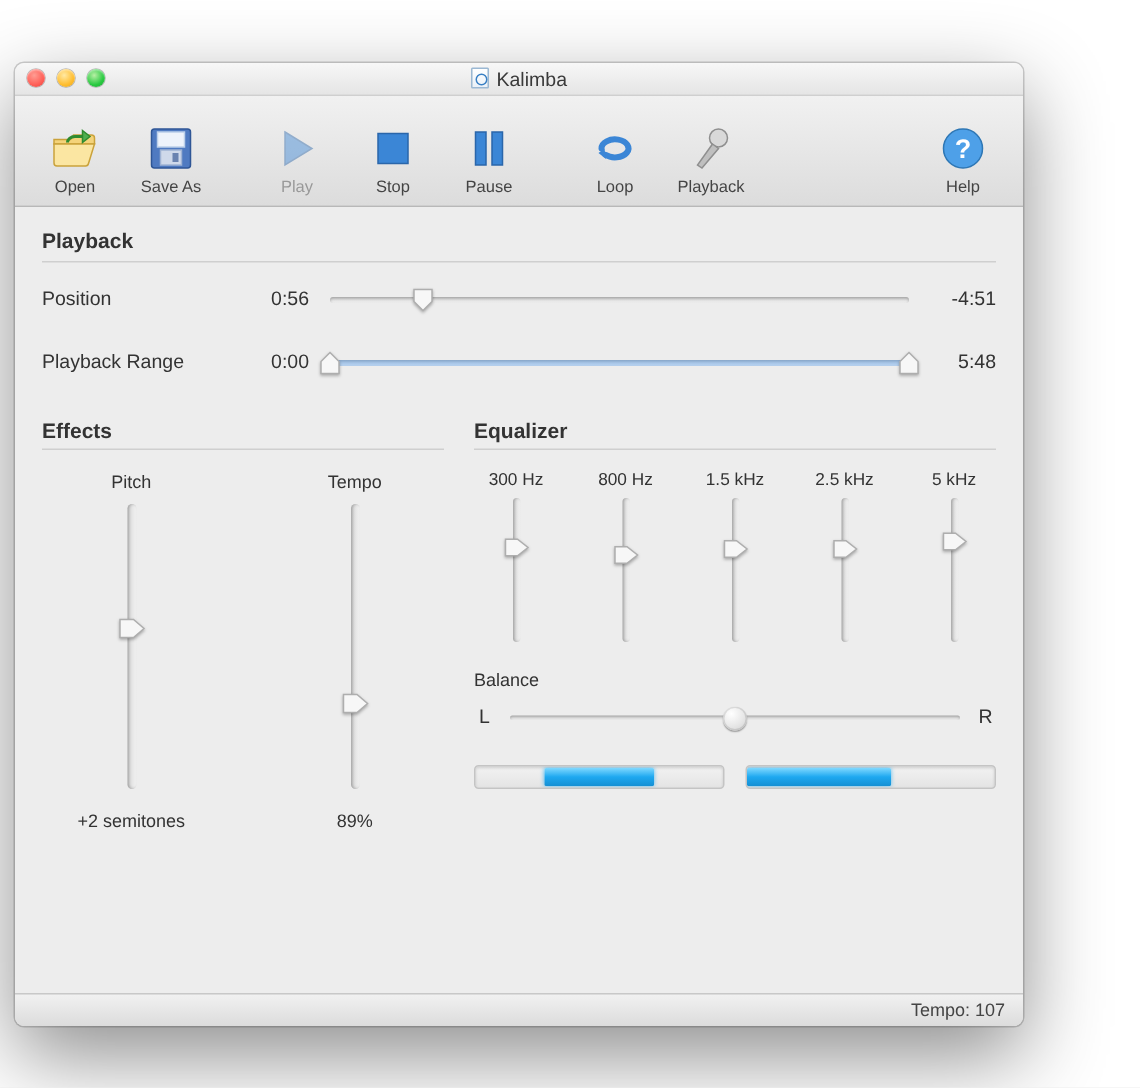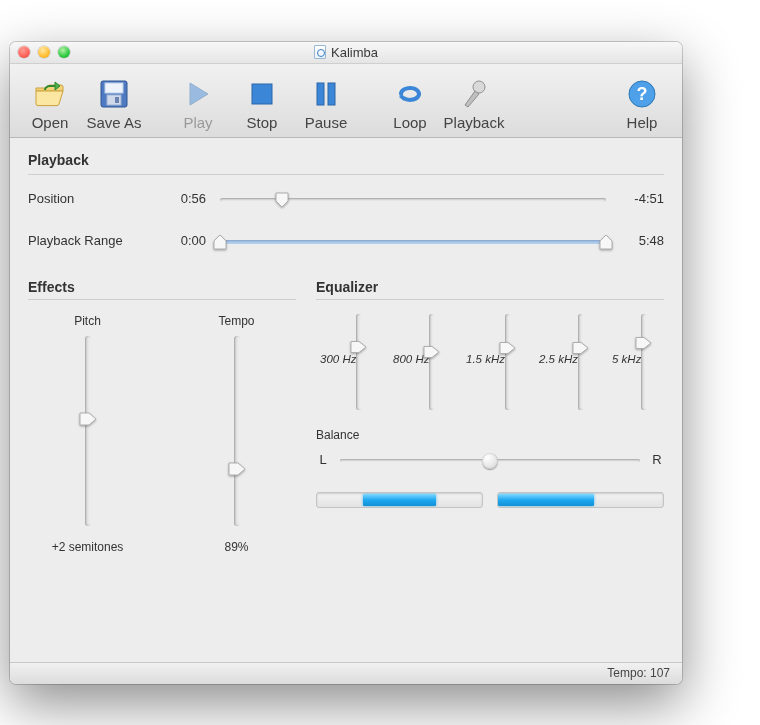--- a/index.html
+++ b/index.html
@@ -74,21 +74,21 @@
     padding: 0 10px 6px 10px;
     gap: 4px;
   }
   .tool {
     display: flex; flex-direction: column; align-items: center;
     width: 60px;
     gap: 3px;
     cursor: default;
   }
   .tool .label {
-    font-size: 15px;
+    font-size: 11px;
     color: #444;
     text-align: center;
   }
   .tool .iconbox {
     width: 34px; height: 34px;
     display: flex; align-items: center; justify-content: center;
   }
   .spacer { flex: 1; }
   
   svg { display:block; }
@@ -171,23 +171,22 @@
   .vthumb svg { filter: drop-shadow(0 1px 1px rgba(0,0,0,0.3)); }
   .vslider .sl-value { font-size: 12px; margin-top: 14px; text-align:center; }
   
   .eq-row {
     display: flex;
     justify-content: space-between;
     margin-top: 6px;
     padding: 0 4px;
   }
   .eqslider {
-    display: flex; flex-direction: row; align-items: center;
+    display: flex; flex-direction: column; align-items: center;
     width: 48px;
-    font-style: italic;
   }
   .eqslider .eq-label { font-size: 11.5px; margin-bottom: 6px; white-space: nowrap; }
   .eqslot {
     position: relative;
     width: 5px; height: 96px;
     background: linear-gradient(90deg,#d7d7d7,#f2f2f2);
     border-radius: 3px;
     box-shadow: inset 1px 0 2px rgba(0,0,0,0.25);
   }
   .eqthumb {

